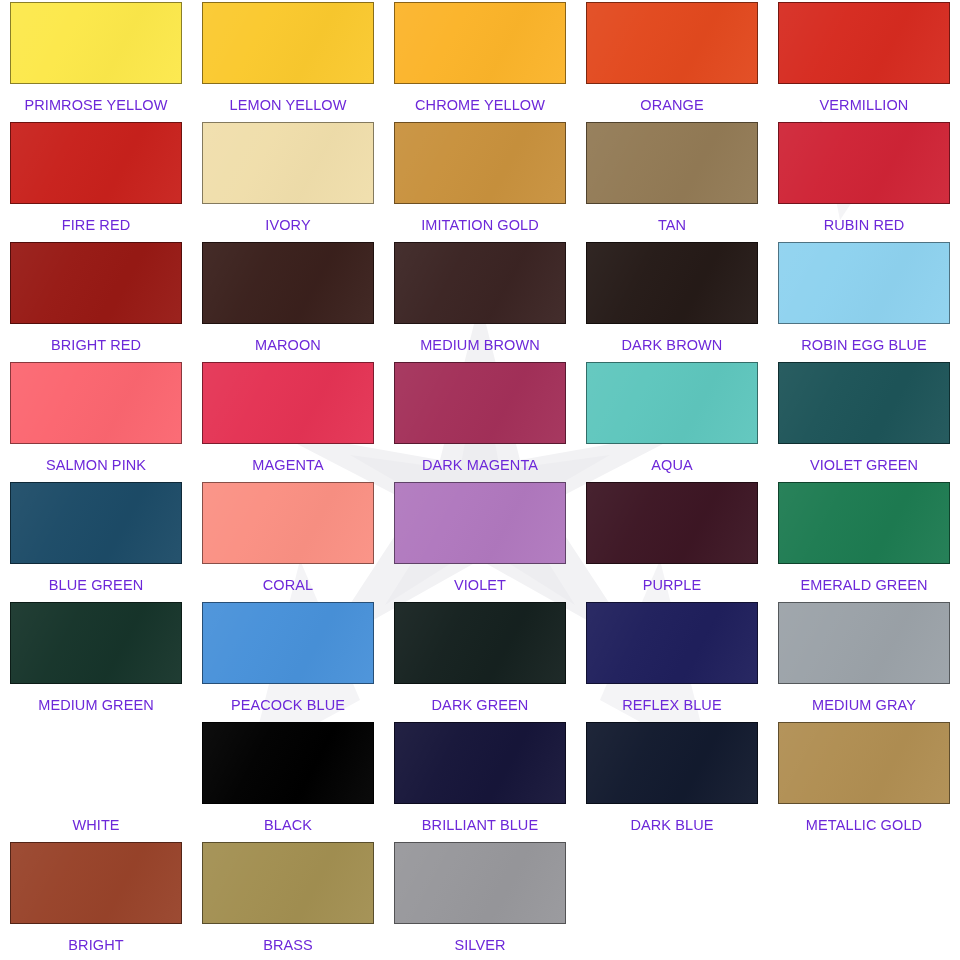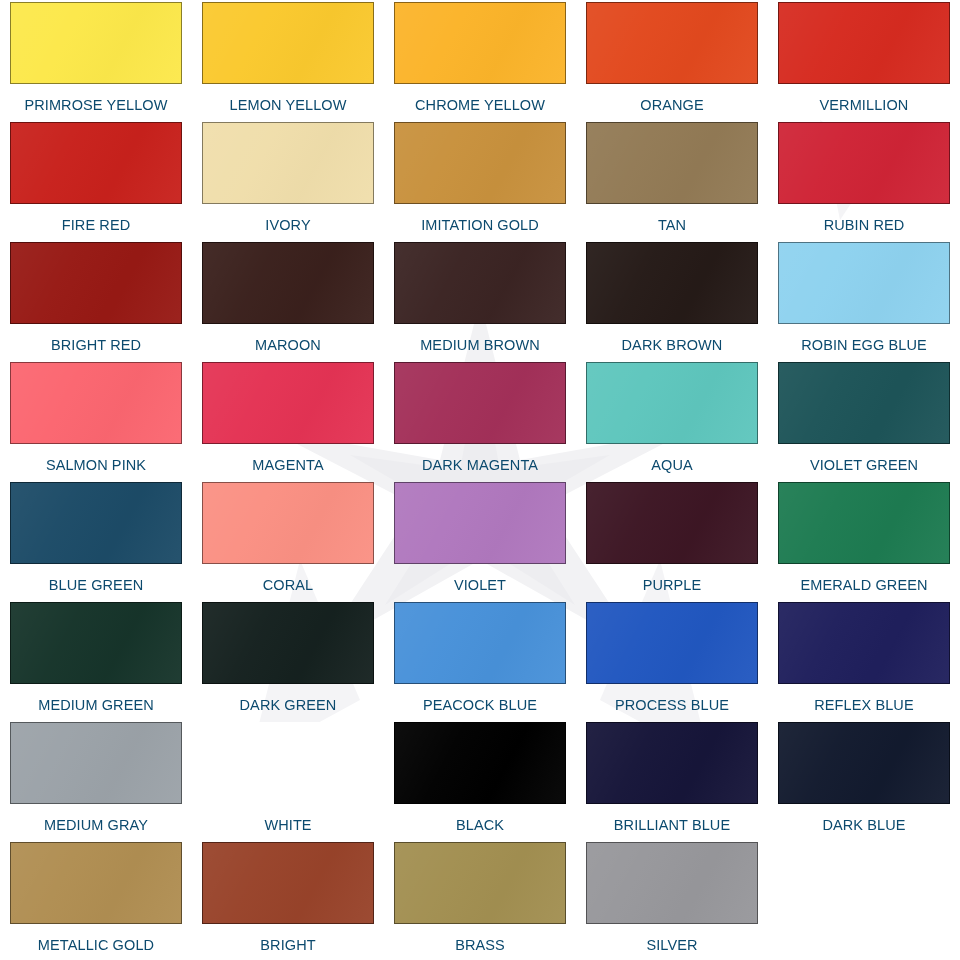--- a/index.html
+++ b/index.html
@@ -79,21 +79,21 @@
   }
   .swatch-chip.no-border::after {
     background: none;
   }
 
   .swatch-label {
     margin-top: 13px;
     font-size: 14.5px;
     line-height: 16px;
     letter-spacing: 0.1px;
-    color: #0c4a6e;
+    color: #6d28d9;
     text-align: center;
     white-space: nowrap;
     font-family: "Liberation Sans", sans-serif;
   }
 </style>
 </head>
 <body>
 
 <div id="chart-root">
 
@@ -208,32 +208,28 @@
       </div>
       <div class="swatch-cell">
         <div class="swatch-chip" style="background-color: rgb(29, 123, 81);"></div>
         <div class="swatch-label">EMERALD GREEN</div>
       </div>
       <div class="swatch-cell">
         <div class="swatch-chip" style="background-color: rgb(22, 52, 42);"></div>
         <div class="swatch-label">MEDIUM GREEN</div>
       </div>
       <div class="swatch-cell">
+        <div class="swatch-chip" style="background-color: rgb(72, 145, 217);"></div>
+        <div class="swatch-label">PEACOCK BLUE</div>
+      </div>
+      <div class="swatch-cell">
         <div class="swatch-chip" style="background-color: rgb(21, 33, 31);"></div>
         <div class="swatch-label">DARK GREEN</div>
       </div>
       <div class="swatch-cell">
-        <div class="swatch-chip" style="background-color: rgb(72, 145, 217);"></div>
-        <div class="swatch-label">PEACOCK BLUE</div>
-      </div>
-      <div class="swatch-cell">
-        <div class="swatch-chip" style="background-color: rgb(33, 87, 192);"></div>
-        <div class="swatch-label">PROCESS BLUE</div>
-      </div>
-      <div class="swatch-cell">
         <div class="swatch-chip" style="background-color: rgb(31, 31, 92);"></div>
         <div class="swatch-label">REFLEX BLUE</div>
       </div>
       <div class="swatch-cell">
         <div class="swatch-chip" style="background-color: rgb(155, 162, 168);"></div>
         <div class="swatch-label">MEDIUM GRAY</div>
       </div>
       <div class="swatch-cell">
         <div class="swatch-chip no-border" style="background-color: rgb(255, 255, 255);"></div>
         <div class="swatch-label">WHITE</div>

